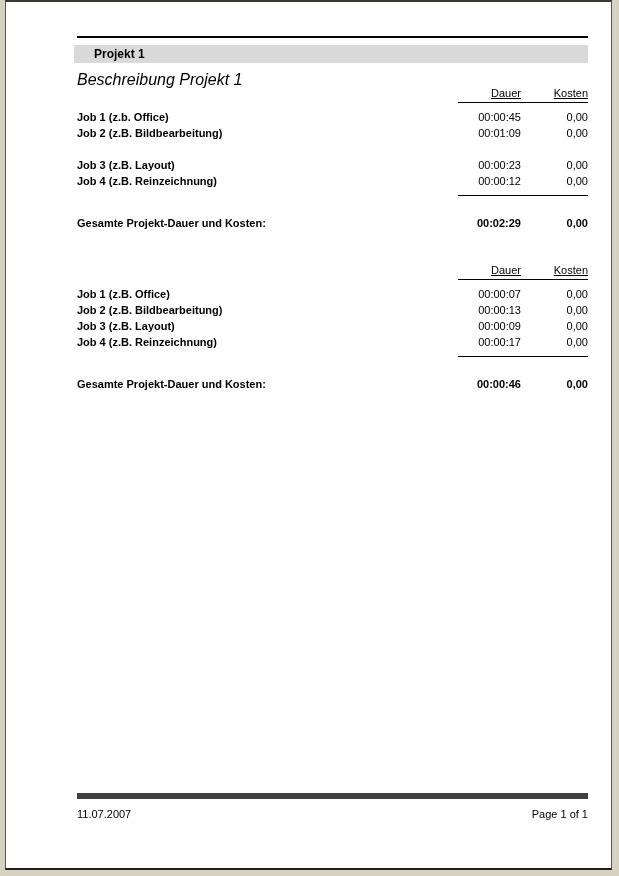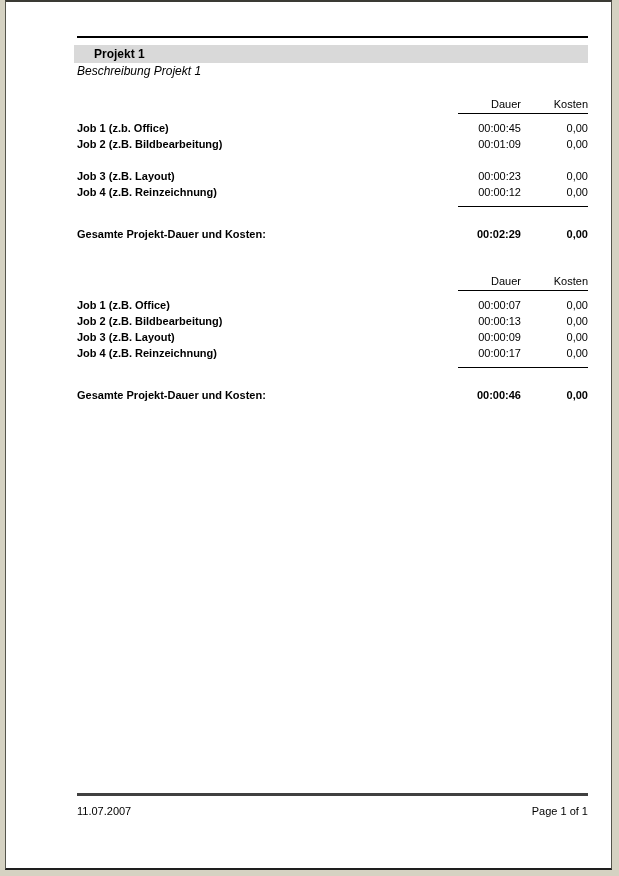--- a/index.html
+++ b/index.html
@@ -40,31 +40,32 @@
     margin-left: -3px;
     margin-top: 7px;
     background: var(--bar-bg);
     font-size: 12px;
     font-weight: bold;
     line-height: 18px;
     height: 18px;
     padding-left: 20px;
   }
   .project-desc {
-    font-size: 12px;
+    font-size: 16px;
     font-style: italic;
     line-height: 13px;
-    margin-top: 2px;
+    margin-top: 10px;
   }
   .colhead {
     display: flex;
     justify-content: flex-end;
     font-size: 11px;
     line-height: 13px;
-    margin-top: 20px;
+    margin-top: 1px;
+    text-decoration: underline;
   }
   .colhead .cd { width: 63px; text-align: right; }
   .colhead .ck { width: 67px; text-align: right; }
   .col-rule {
     width: 130px;
     margin-left: auto;
     border-top: 1px solid #000;
     margin-top: 2px;
   }
   .rows { margin-top: 6px; font-size: 11px; }
@@ -87,21 +88,21 @@
     margin-top: 19px;
   }
   .total-row .lbl { flex: 1; }
   .total-row .cd { width: 63px; text-align: right; }
   .total-row .ck { width: 67px; text-align: right; }
   .section-2 { margin-top: 33px; }
   .page-footer {
     position: absolute;
     left: 71px; right: 23px;
     top: 791px;
-    border-top: 3px solid #404040;
+    border-top: 6px solid #404040;
   }
   .footer-row {
     display: flex;
     justify-content: space-between;
     font-size: 11px;
     line-height: 13px;
     padding-top: 9px;
   }
 </style>
 </head>

